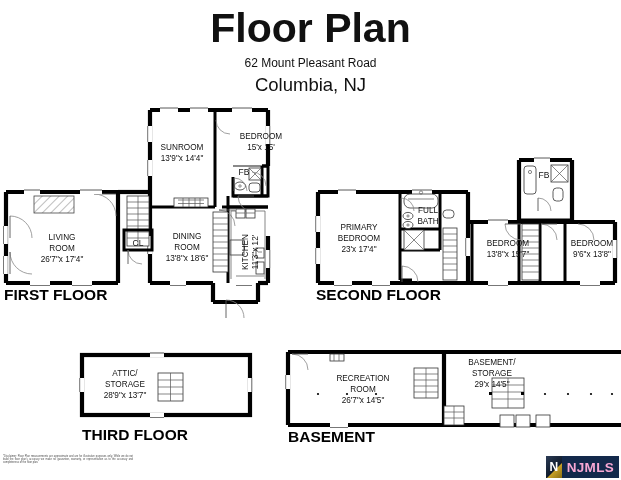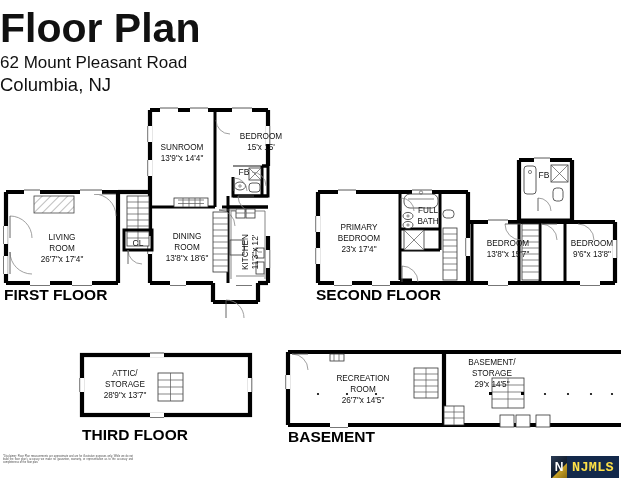--- a/index.html
+++ b/index.html
@@ -18,33 +18,33 @@
     position: relative;
     width: 621px;
     height: 480px;
     background: #ffffff;
   }
   .title-block {
     position: absolute;
     top: 0;
     left: 0;
     width: 621px;
-    text-align: left;
+    text-align: center;
   }
   .plan-title {
     font-size: 41px;
     font-weight: bold;
     letter-spacing: 0px;
     color: #111111;
     line-height: 48px;
     margin-top: 4px;
     font-family: "Liberation Sans", sans-serif;
   }
   .plan-addr1 {
-    font-size: 17px;
+    font-size: 12px;
     color: #111111;
     line-height: 22px;
     font-family: "Liberation Sans", sans-serif;
   }
   .plan-addr2 {
     font-size: 18.5px;
     color: #111111;
     line-height: 22px;
     font-family: Liberation Sans, sans-serif;
   }
@@ -118,28 +118,28 @@
     color: #ffffff;
     font-size: 12px;
     font-weight: bold;
     display: flex;
     align-items: center;
     justify-content: center;
     font-family: "Liberation Sans", sans-serif;
   }
   .njmls-txt {
     background: #13294b;
-    color: #fde047;
+    color: #f9a8d4;
     font-size: 13.5px;
     font-weight: bold;
     letter-spacing: 0.3px;
     padding: 3px 5px;
     display: flex;
     align-items: center;
-    font-family: Liberation Mono, monospace;
+    font-family: Liberation Sans, sans-serif;
   }
 </style>
 </head>
 <body>
 
 <div id="root">
 
   <div class="title-block">
     <div class="plan-title">Floor Plan</div>
     <div class="plan-addr1">62 Mount Pleasant Road</div>

